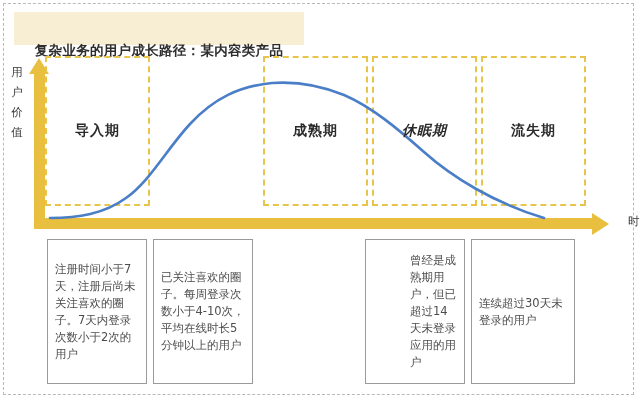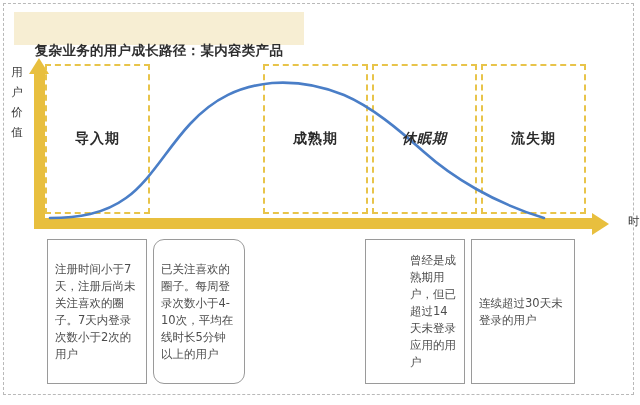--- a/index.html
+++ b/index.html
@@ -103,21 +103,21 @@
     top: 214px;
     font-size: 11.5px;
     color: #3a3a3a;
     white-space: nowrap;
     padding-left: 23px;
   }
   
   #stage-layer {
     position: absolute;
     left: 45px;
-    top: 64px;
+    top: 56px;
     width: 552px;
     height: 150px;
   }
   .stage-box {
     position: absolute;
     top: 0;
     height: 150px;
     border: 2px dashed #e8c44a;
     box-sizing: border-box;
     display: flex;
@@ -211,21 +211,21 @@
              C 214 98, 240 86, 272 83
              C 300 81, 322 86, 344 95
              C 372 107, 398 129, 424 152
              C 452 177, 494 203, 544 218" fill="none" stroke="#4a7ec7" stroke-width="2.6" stroke-linecap="round" stroke-linejoin="round"></path>
   </svg>
 
   <div id="desc-layer">
     <div class="desc-box" style="left:2px;width:100px;">
       <span class="desc-text">注册时间小于7天，注册后尚未关注喜欢的圈子。7天内登录次数小于2次的用户</span>
     </div>
-    <div class="desc-box" style="left:108px;width:92px;border-radius:11px;">
+    <div class="desc-box" style="left:108px;width:100px;">
       <span class="desc-text">已关注喜欢的圈子。每周登录次数小于4-10次，平均在线时长5分钟以上的用户</span>
     </div>
     <div class="desc-box" style="left:320px;width:100px;padding-left:44px;">
       <span class="desc-text">曾经是成熟期用户，但已超过14天未登录应用的用户</span>
     </div>
     <div class="desc-box" style="left:426px;width:104px;">
       <span class="desc-text">连续超过30天未登录的用户</span>
     </div>
   </div>
 

